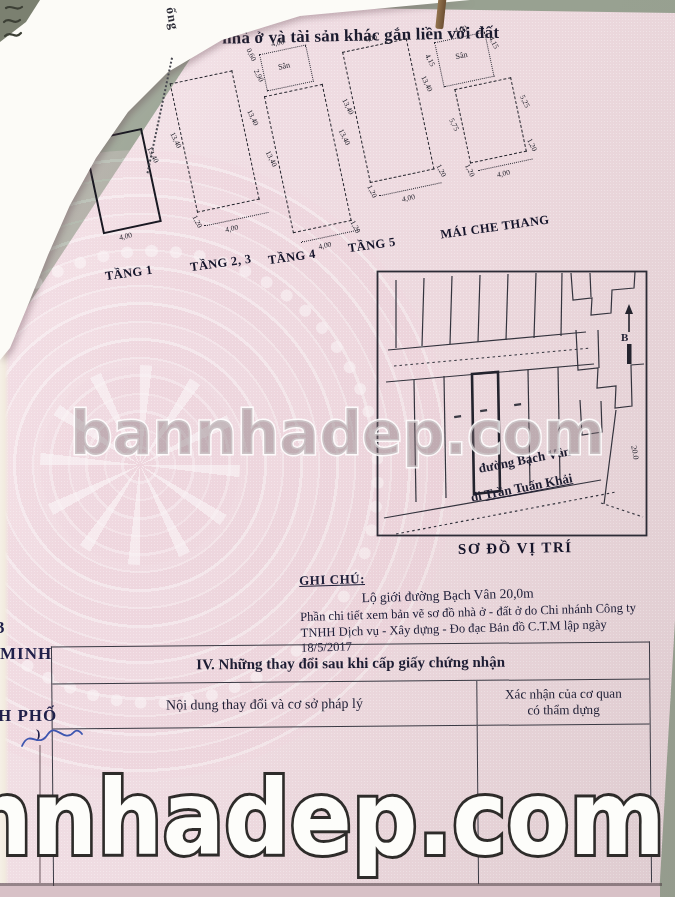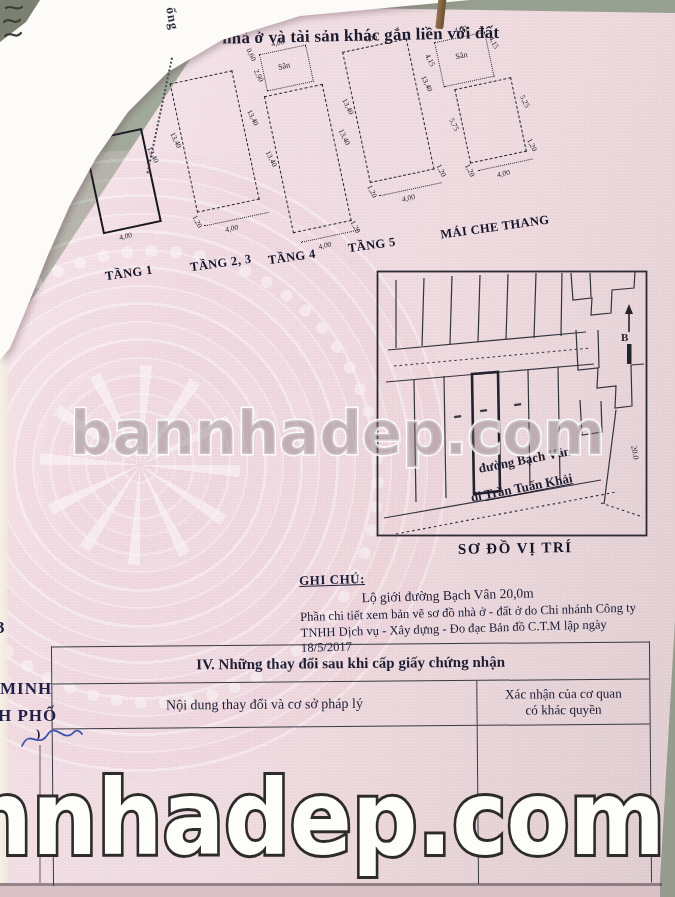--- a/index.html
+++ b/index.html
@@ -235,33 +235,33 @@
     <div class="l2">Phần chi tiết xem bản vẽ sơ đồ nhà ở - đất ở do Chi nhánh Công ty</div>
     <div class="l3">TNHH Dịch vụ - Xây dựng - Đo đạc Bản đồ C.T.M lập ngày 18/5/2017</div>
   </div>
 
   <div class="tbl">
     <div class="trow title-row">IV. Những thay đổi sau khi cấp giấy chứng nhận</div>
     <div class="trow head-row">
       <div class="c1">Nội dung thay đổi và cơ sở pháp lý</div>
       <div class="c2">
         <span>Xác nhận của cơ quan</span>
-        <span>có khác quyền</span>
+        <span>có thẩm dựng</span>
       </div>
     </div>
     <div class="trow body-row">
       <div class="c1"></div>
       <div class="c2"></div>
     </div>
   </div>
 
   <div class="left-strip"></div>
   <div class="crease-v"></div>
   <div class="frag" style="left:-4px;top:618px;">3</div>
-  <div class="frag" style="left:0px;top:644px;margin-top:35px;">MINH</div>
+  <div class="frag" style="left:0px;top:644px;">MINH</div>
   <div class="frag" style="left:-2px;top:706px;">H PHỐ</div>
   <div class="frag" style="left:36px;top:726px;font-size:13px;">)</div>
   <svg class="wm" style="left:16px;top:720px;" width="70" height="36">
     <path d="M6,26 C14,8 22,30 32,14 C40,2 48,24 58,12 C62,8 66,14 66,14" fill="none" stroke="#3e56b0" stroke-width="1.8" stroke-linecap="round"></path>
   </svg>
 
   <svg class="wm" style="left:68px;top:392px;" width="560" height="92">
     <text x="2" y="62" textLength="535" lengthAdjust="spacingAndGlyphs" font-family="DejaVu Sans,sans-serif" font-weight="bold" font-size="60" fill="rgba(128,112,118,0.40)" stroke="rgba(255,255,255,0.85)" stroke-width="3" paint-order="stroke">bannhadep.com</text>
   </svg>
 

